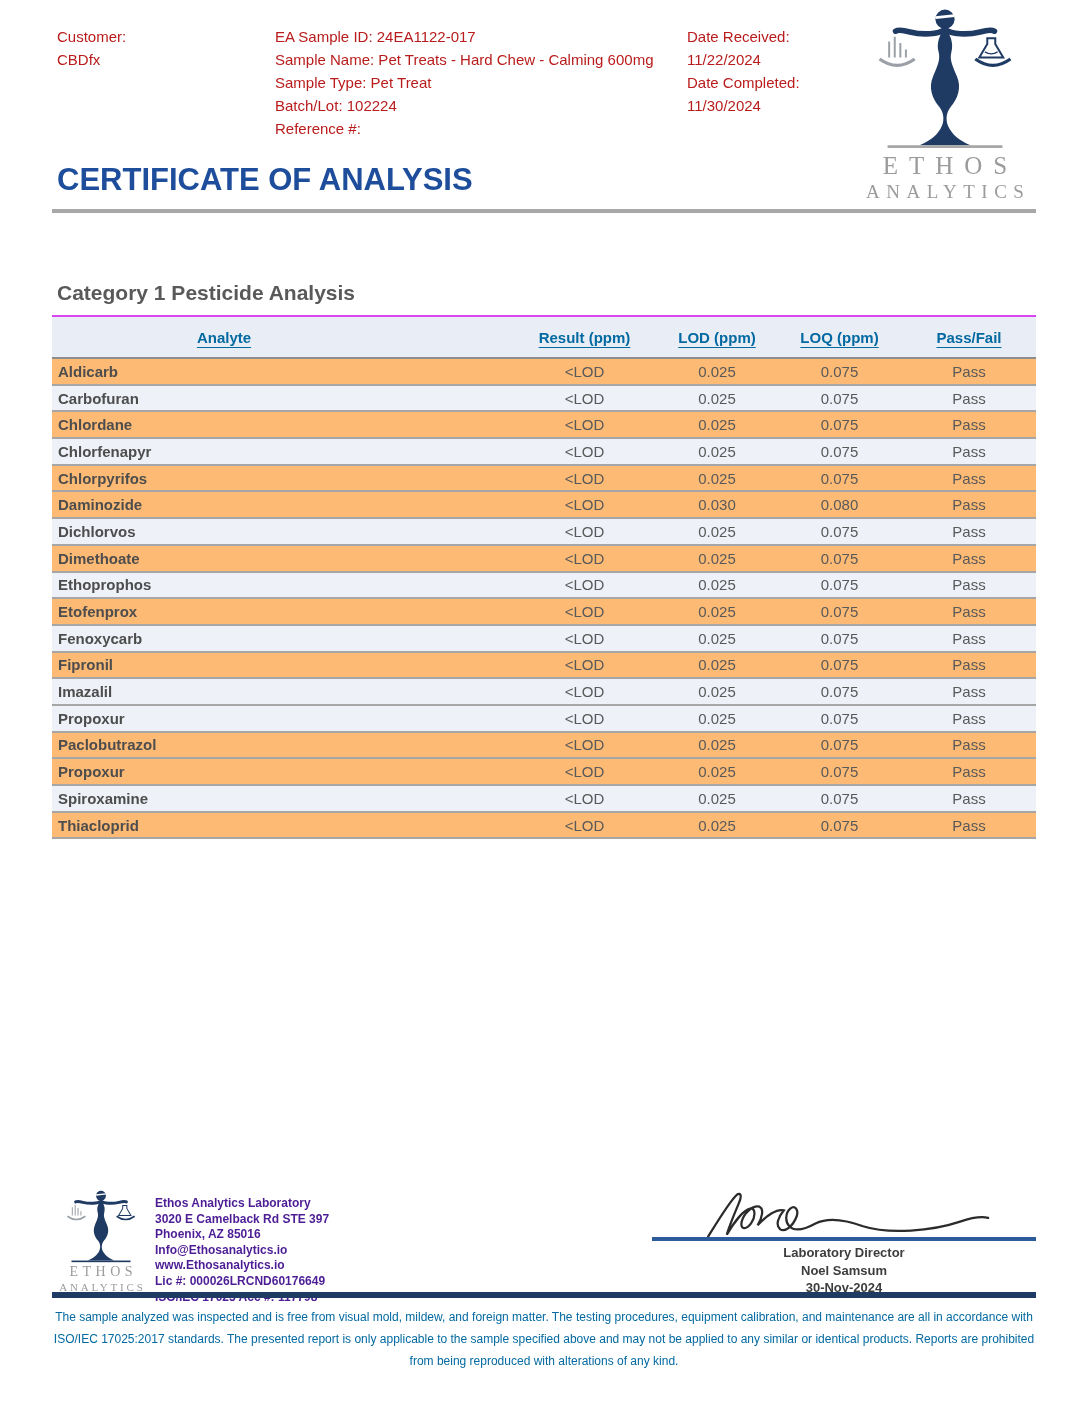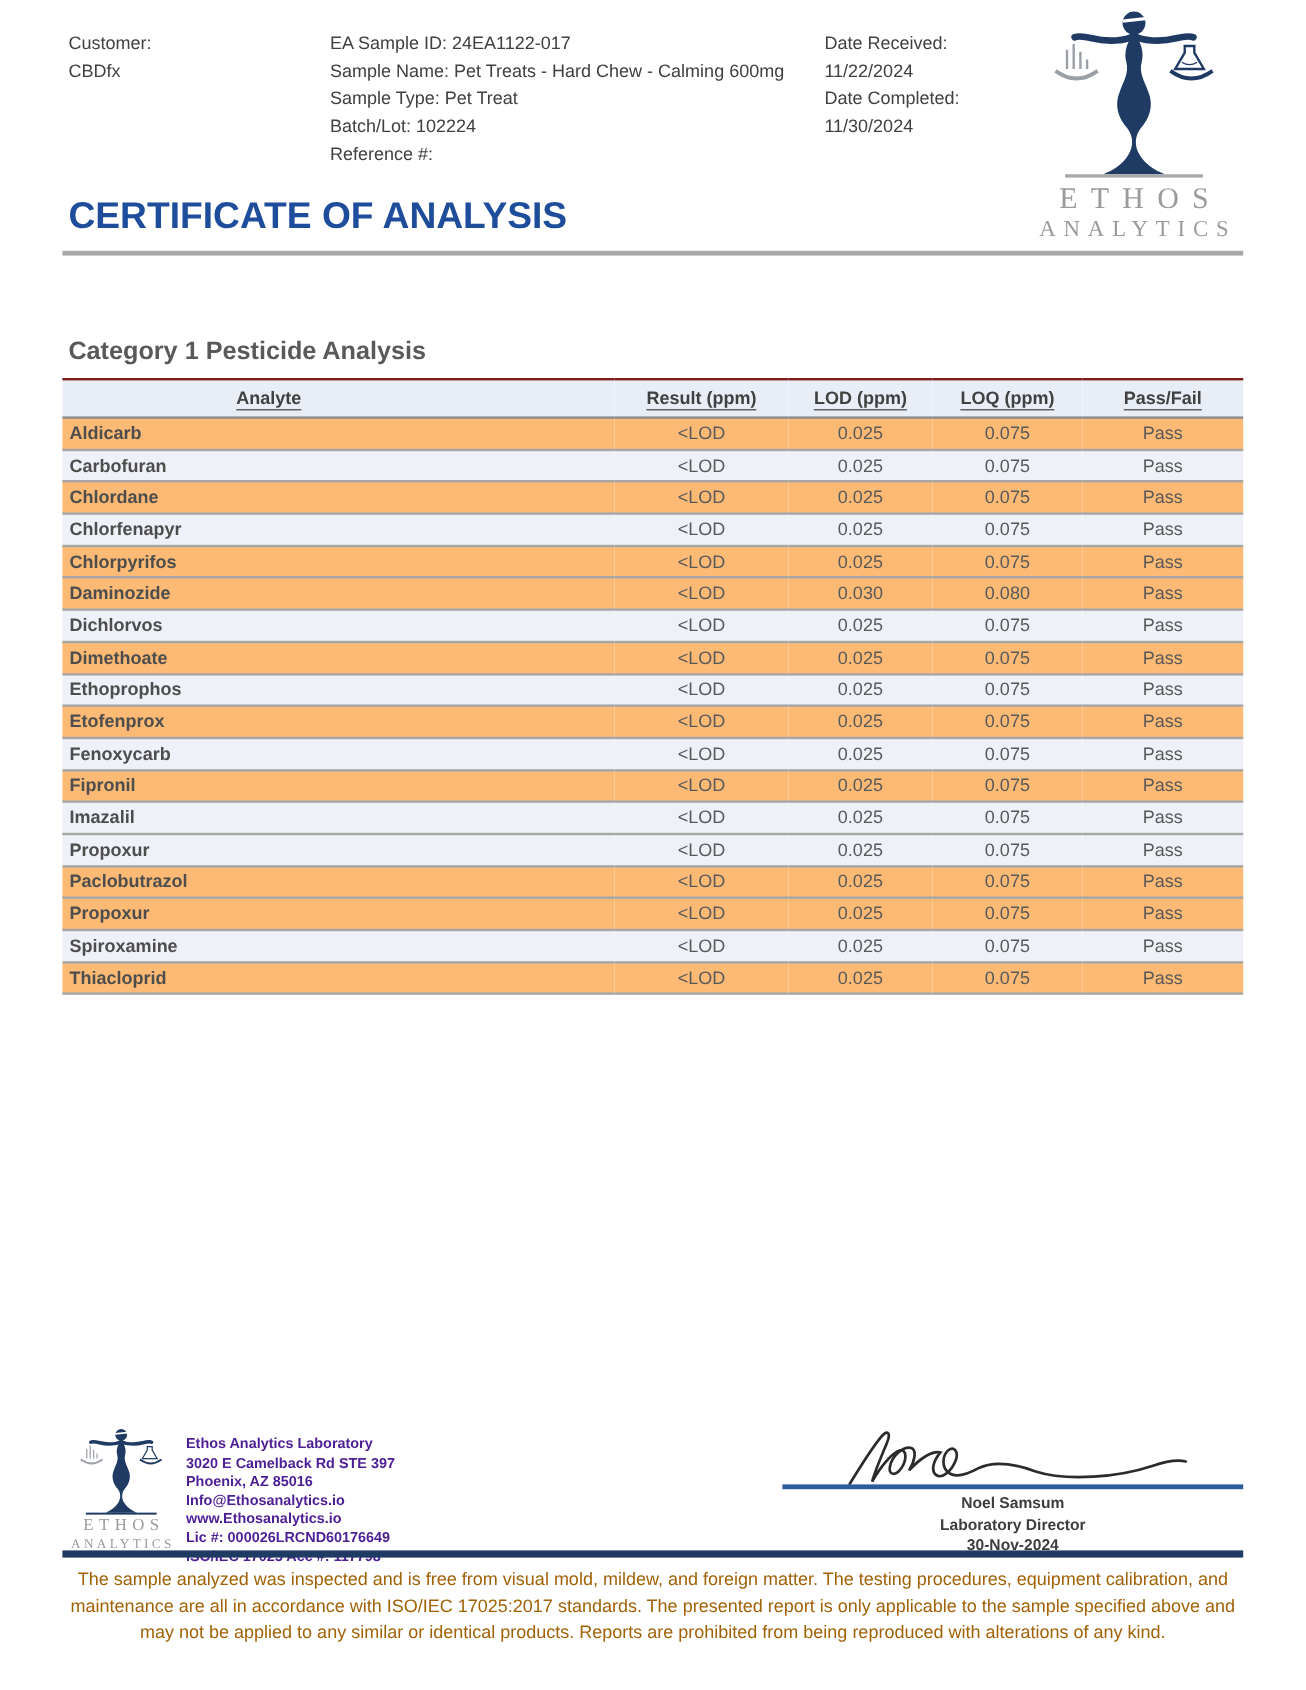--- a/index.html
+++ b/index.html
@@ -1,21 +1,21 @@
 <!DOCTYPE html>
 <html><head>
 <meta charset="utf-8">
 <style>
   * { margin:0; padding:0; box-sizing:border-box; }
   html,body { background:#ffffff; }
   body { font-family:"Liberation Sans", sans-serif; color:#595959; }
   .page { position:relative; width:1088px; height:1408px; background:#fff; overflow:hidden; margin:0 auto; }
 
   
-  .meta { position:absolute; top:25px; font-size:15px; color:#404040; line-height:23px; }
+  .meta { position:absolute; top:25px; font-size:15px; color:#b91c1c; line-height:23px; }
   .meta-customer { left:57px; }
   .meta-sample { left:275px; }
   .meta-dates { left:687px; }
 
   
   .brand { position:absolute; top:8px; left:850px; width:190px; text-align:center; }
   .brand svg { display:block; margin:0 auto; }
   .brand-ethos { font-family:"Liberation Serif", serif; color:#9b9b9b; font-size:25px; letter-spacing:11px; margin-top:2px; text-indent:11px; }
   .brand-analytics { font-family:"Liberation Serif", serif; color:#9b9b9b; font-size:19px; letter-spacing:6.5px; margin-top:1px; text-indent:6.5px; }
 
@@ -27,21 +27,21 @@
   .section-heading { position:absolute; top:281px; left:57px; font-size:21px; font-weight:bold; color:#595959; }
 
   
   .analysis-table { position:absolute; top:315px; left:52px; width:984px; border-collapse:collapse; table-layout:fixed; font-size:15px; }
   .analysis-table col.c1 { width:460px; }
   .analysis-table col.c2 { width:145px; }
   .analysis-table col.c3 { width:120px; }
   .analysis-table col.c4 { width:125px; }
   .analysis-table col.c5 { width:134px; }
   .analysis-table thead tr { background:#e9eef6; }
-  .analysis-table th { height:32px; font-weight:bold; color:#404040; text-align:center; border-top:2px solid #7f1d1d; border-bottom:2px solid #8d8d8d; }
+  .analysis-table th { height:42px; font-weight:bold; color:#0369a1; text-align:center; border-top:2px solid #d946ef; border-bottom:2px solid #8d8d8d; }
   .analysis-table th span { text-decoration:underline; text-underline-offset:4px; }
   .analysis-table th.analyte-h { padding-right:116px; }
   .analysis-table tbody tr { background:#fdba74; border-bottom:2px solid #a6a6a6; }
   .analysis-table tbody tr.alt { background:#eef1f8; }
   .analysis-table td { height:26.7px; text-align:center; color:#595959; line-height:1; }
   .analysis-table td.analyte { text-align:left; padding-left:6px; font-weight:bold; color:#4d4d4d; }
 
   
   .footer-logo { position:absolute; top:1190px; left:50px; width:102px; text-align:center; }
   .footer-logo svg { display:block; margin:0 auto; }
@@ -50,21 +50,21 @@
 
   .lab-info { position:absolute; top:1196px; left:155px; font-size:12px; font-weight:bold; color:#4c1d95; line-height:15.6px; }
 
   .signature-block { position:absolute; top:1186px; left:652px; width:384px; }
   .signature-scrawl { position:absolute; left:48px; top:2px; }
   .signature-line { position:absolute; top:51px; left:0; width:384px; height:4px; background:#2e5b9b; }
   .signature-texts { position:absolute; top:58px; left:0; width:384px; text-align:center; font-size:13px; font-weight:bold; color:#3d3d3d; line-height:17.5px; }
 
   .navy-bar { position:absolute; top:1292px; left:52px; width:984px; height:6px; background:#1f3a63; }
 
-  .disclaimer { position:absolute; top:1306px; left:44px; width:1000px; text-align:center; font-size:15px; color:#a16207; line-height:22px; }
+  .disclaimer { position:absolute; top:1306px; left:44px; width:1000px; text-align:center; font-size:12px; color:#0369a1; line-height:22px; }
 </style>
 </head>
 <body>
 
 <div class="page">
 
   <div class="meta meta-customer">
     <div>Customer:</div>
     <div>CBDfx</div>
   </div>
@@ -306,22 +306,22 @@
   </div>
 
   <div class="signature-block">
     <span class="signature-scrawl">
       <svg width="300" height="56" viewBox="0 0 320 60">
         <path d="M8,52 C18,36 30,16 38,8 C42,4 45,7 41,16 C36,28 30,42 28,50 C36,36 46,24 53,22 C59,21 59,31 54,38 C49,45 42,45 44,36 C46,27 56,18 63,20 C68,22 66,32 61,40 C71,29 82,22 89,24 C83,31 80,40 85,44 C90,48 99,41 103,30 C105,23 101,18 96,22 C91,26 90,36 95,41 C102,48 114,43 123,38 C137,31 155,34 174,41 C202,50 248,46 278,36 C290,32 300,30 308,32" stroke="#2b2b2b" stroke-width="2.4" fill="none" stroke-linecap="round"></path>
       </svg>
     </span>
     <div class="signature-line"></div>
     <div class="signature-texts">
+      <div>Laboratory Director</div>
       <div>Noel Samsum</div>
-      <div>Laboratory Director</div>
       <div>30-Nov-2024</div>
     </div>
   </div>
 
   <div class="navy-bar"></div>
 
   <div class="disclaimer">The sample analyzed was inspected and is free from visual mold, mildew, and foreign matter. The testing procedures, equipment calibration, and maintenance are all in accordance with ISO/IEC 17025:2017 standards. The presented report is only applicable to the sample specified above and may not be applied to any similar or identical products. Reports are prohibited from being reproduced with alterations of any kind.</div>
 
 </div>
 

